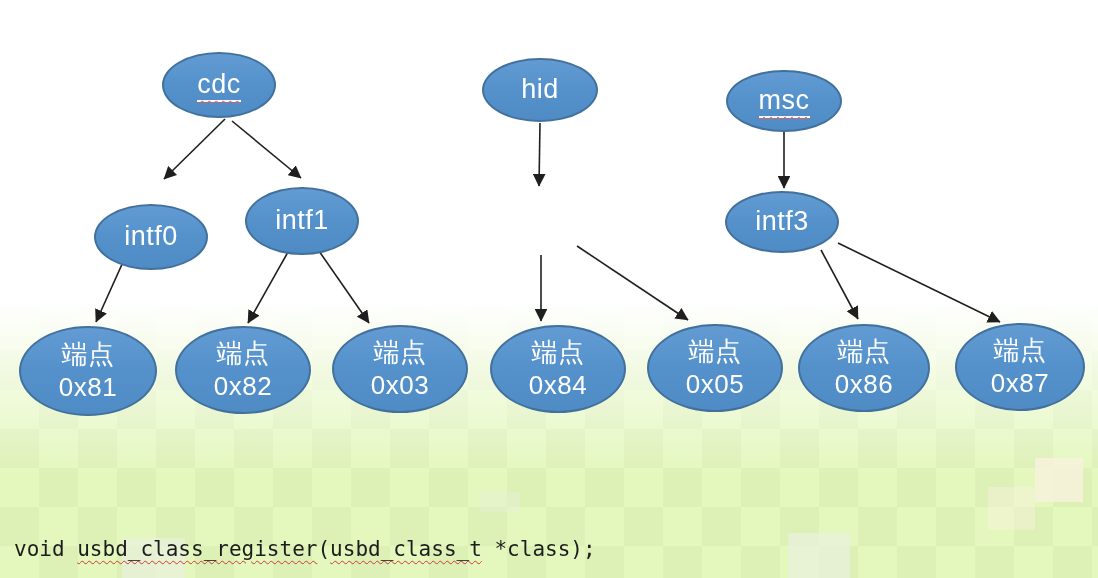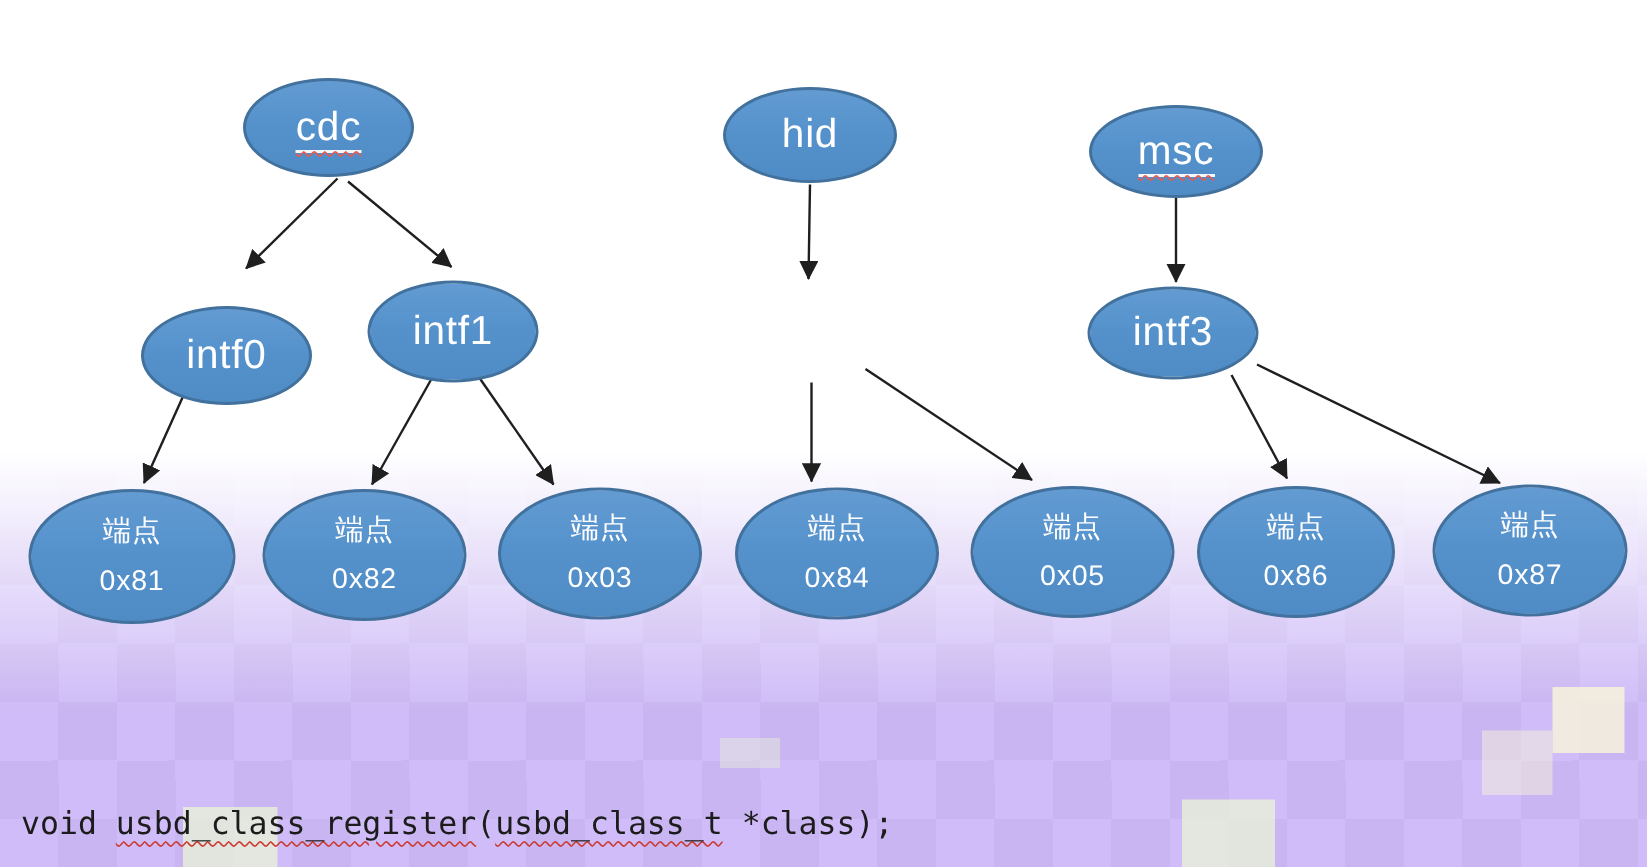--- a/index.html
+++ b/index.html
@@ -1,18 +1,18 @@
 <!DOCTYPE html>
 <html><head>
 <meta charset="utf-8">
 <style>
   html,body{margin:0;padding:0;background:#fff;}
   .canvas{
     position:relative;width:1098px;height:578px;overflow:hidden;
-    background:#8b5cf6;font-family:"Liberation Sans","DejaVu Sans",sans-serif;
+    background:#bef264;font-family:"Liberation Sans","DejaVu Sans",sans-serif;
   }
   
   .checker{
     position:absolute;inset:0;
     background-image:conic-gradient(#f2f1ee 25%,#fdfcfa 25% 50%,#f2f1ee 50% 75%,#fdfcfa 75%);
     background-size:78px 78px;opacity:.6;
   }
   .fade{
     position:absolute;inset:0;
     background:linear-gradient(#ffffff 0%,#ffffff 52%,rgba(255,255,255,0) 82%);
@@ -23,21 +23,21 @@
 
   svg.edges{position:absolute;left:0;top:0;z-index:2;}
 
   .node{
     position:absolute;z-index:3;border:2px solid #41719c;border-radius:50%;
     background:linear-gradient(180deg,#639bd2 0%,#5592cc 45%,#4f8cc6 100%);
     display:flex;align-items:center;justify-content:center;text-align:center;
     box-sizing:border-box;color:#ffffff;
   }
   .node .lbl{font-size:27px;line-height:1.1;letter-spacing:.5px;}
-  .node .ep{font-size:19px;line-height:33px;display:block;}
+  .node .ep{font-size:26px;line-height:33px;display:block;}
   .misspell{
     text-decoration-line:underline;text-decoration-style:wavy;
     text-decoration-color:#e8584f;text-decoration-thickness:1px;
     text-underline-offset:7px;
   }
   .white-ul{border-bottom:2px solid rgba(255,255,255,.95);padding-bottom:1px;}
 
   .code{
     position:absolute;left:14px;top:477px;z-index:3;white-space:pre;
     font-family:"DejaVu Sans Mono","Liberation Mono",monospace;

